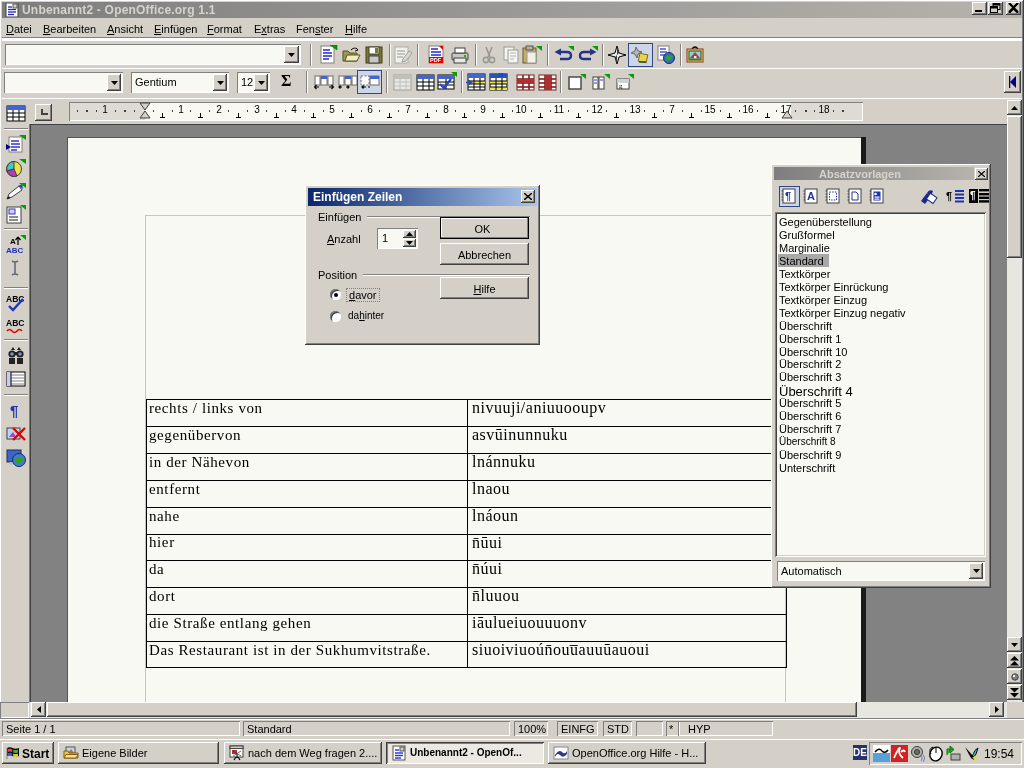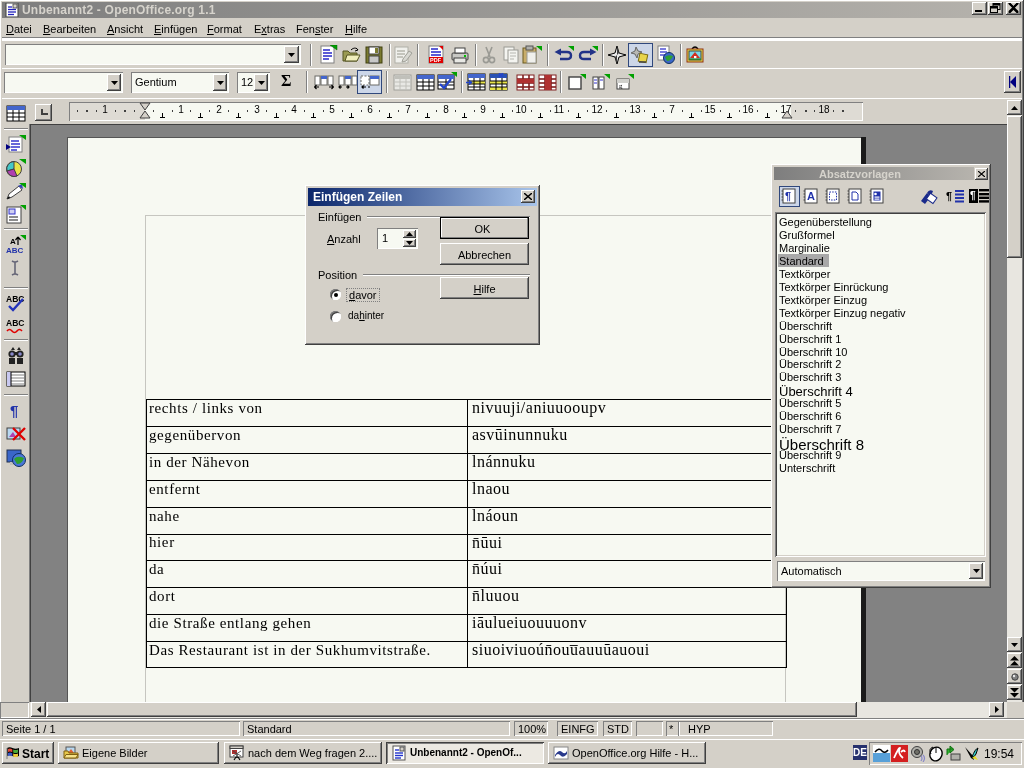--- a/index.html
+++ b/index.html
@@ -949,21 +949,21 @@
 <div class="abs" style="left:779px;top:307px;font-size:11px;white-space:nowrap;">Textkörper Einzug negativ</div>
 <div class="abs" style="left:779px;top:320px;font-size:11px;white-space:nowrap;">Überschrift</div>
 <div class="abs" style="left:779px;top:333px;font-size:11px;white-space:nowrap;">Überschrift 1</div>
 <div class="abs" style="left:779px;top:346px;font-size:11px;white-space:nowrap;">Überschrift 10</div>
 <div class="abs" style="left:779px;top:358px;font-size:11px;white-space:nowrap;">Überschrift 2</div>
 <div class="abs" style="left:779px;top:371px;font-size:11px;white-space:nowrap;">Überschrift 3</div>
 <div class="abs" style="left:779px;top:384px;font-size:13px;white-space:nowrap;">Überschrift 4</div>
 <div class="abs" style="left:779px;top:397px;font-size:11px;white-space:nowrap;">Überschrift 5</div>
 <div class="abs" style="left:779px;top:410px;font-size:11px;white-space:nowrap;">Überschrift 6</div>
 <div class="abs" style="left:779px;top:423px;font-size:11px;white-space:nowrap;">Überschrift 7</div>
-<div class="abs" style="left:779px;top:436px;font-size:15px;white-space:nowrap;">Überschrift 8</div>
+<div class="abs" style="left:779px;top:436px;font-size:10px;white-space:nowrap;">Überschrift 8</div>
 <div class="abs" style="left:779px;top:449px;font-size:11px;white-space:nowrap;">Überschrift 9</div>
 <div class="abs" style="left:779px;top:462px;font-size:11px;white-space:nowrap;">Unterschrift</div>
 <div class="abs sunkthin field" style="left:777px;top:561px;width:208px;height:20px;"></div>
 <div class="abs" style="left:781px;top:565px;font-size:11px;">Automatisch</div>
 <div class="abs cbtn" style="left:969px;top:563px;width:14px;height:16px;">
     <svg width="7" height="4" viewBox="0 0 7 4">
       <path d="M0 0 L7 0 L3.5 4 Z" fill="#000"></path>
     </svg>
   </div>
 <div class="abs raised" style="left:305px;top:185px;width:235px;height:160px;background:#d4d0c8;"></div>

